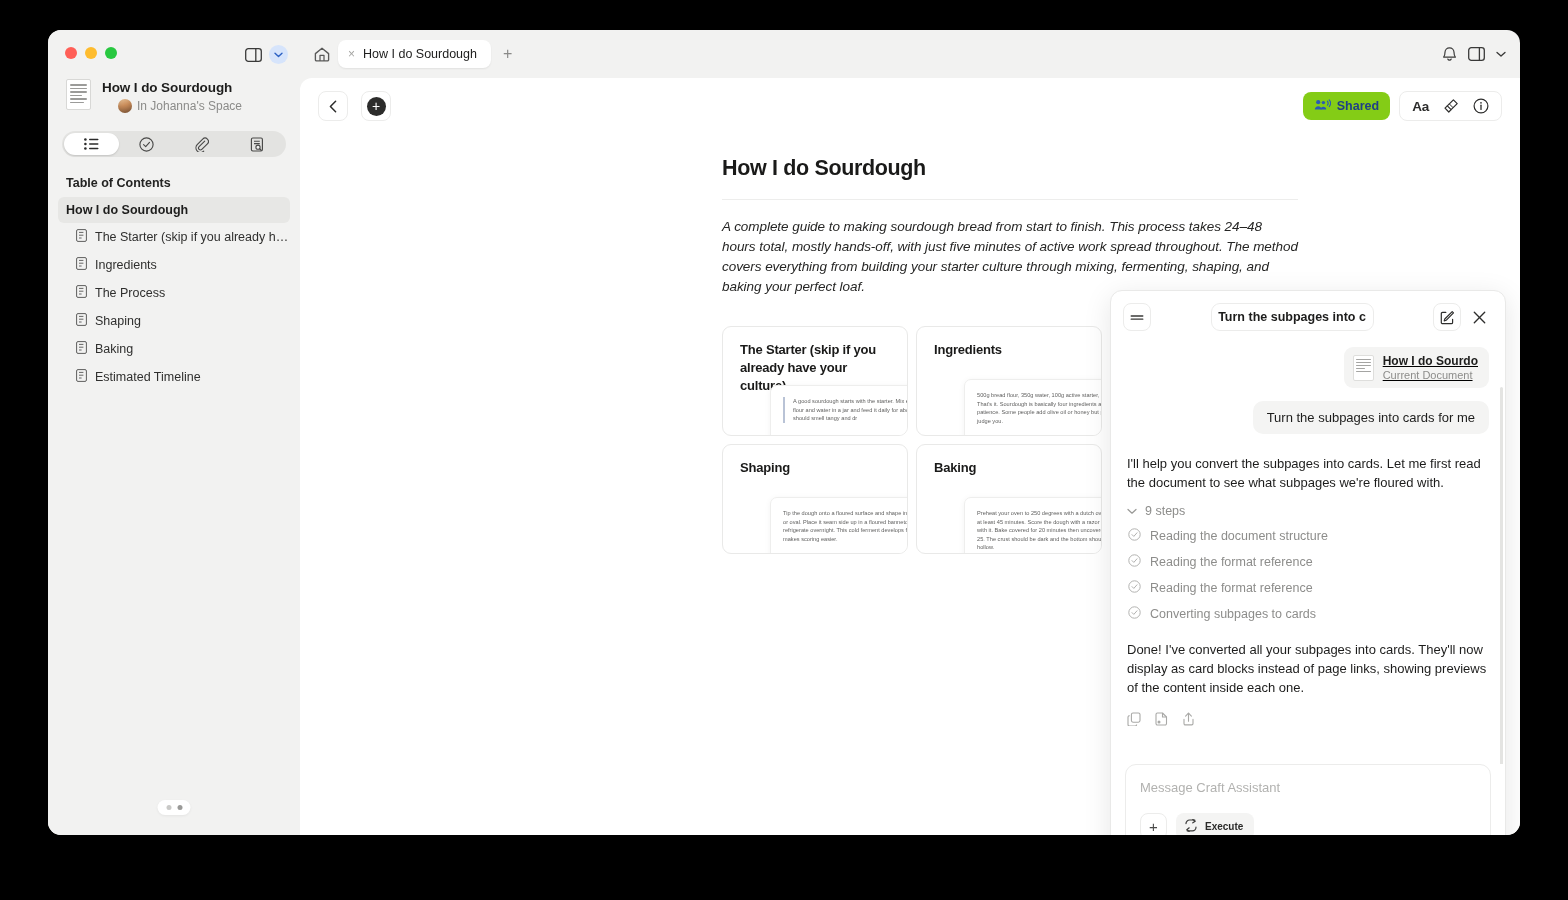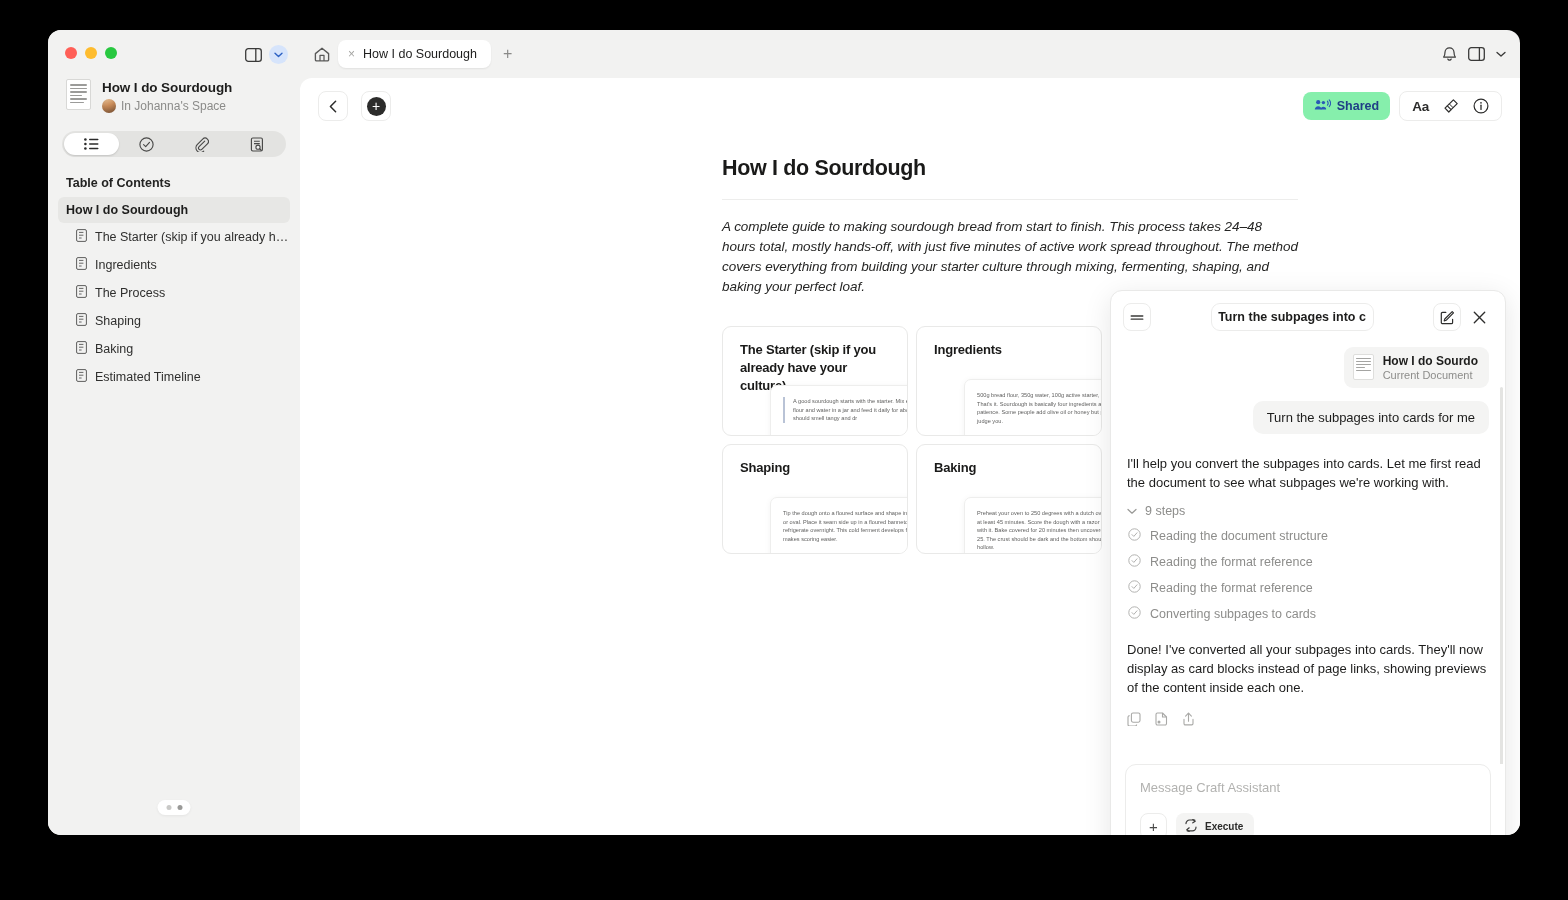--- a/index.html
+++ b/index.html
@@ -70,20 +70,21 @@
   .doc-thumb i:nth-child(4){ width: 70%; }
   .doc-thumb i:nth-child(5){ width: 100%; }
   .doc-thumb i:nth-child(6){ width: 85%; }
   .doc-title {
     font-size: 13.5px; font-weight: 700; color: #1d1d1c;
     letter-spacing: -.1px; line-height: 17px;
   }
   .doc-sub {
     display: flex; align-items: center; gap: 5px;
     margin-top: 3px;
+    margin-left: 16px;
   }
   .avatar {
     width: 14px; height: 14px; border-radius: 50%;
     background: linear-gradient(160deg,#e8c49a 0%,#c98c5a 45%,#8b5e3c 100%);
     box-shadow: inset 0 -3px 4px rgba(0,0,0,.15);
     flex: 0 0 auto;
   }
   .doc-space { font-size: 12px; color: #8b8b89; }
 
   .seg {
@@ -178,21 +179,21 @@
     margin-left: 13px;
   }
   .add-circle {
     width: 19px; height: 19px; border-radius: 50%;
     background: #2c2c2b; color: #fff;
     display: flex; align-items: center; justify-content: center;
     font-size: 14px; line-height: 1; font-weight: 400;
   }
   .tb-right { margin-left: auto; display: flex; align-items: center; gap: 9px; }
   .shared-pill {
-    height: 28px; border-radius: 8px; background: #86efac;
+    height: 28px; border-radius: 8px; background: #84cc16;
     display: flex; align-items: center; gap: 6px;
     padding: 0 11px;
     font-size: 12.5px; font-weight: 600; color: #1f3f86;
   }
   .tool-group {
     height: 30px; border-radius: 8px; background: #fff;
     border: 1px solid #ececeb;
     display: flex; align-items: center; gap: 14px;
     padding: 0 12px; color: #2d2d2c;
   }
@@ -300,24 +301,24 @@
   .head-right { display: flex; align-items: center; gap: 4px; }
   .x-btn {
     width: 28px; height: 28px; border-radius: 8px;
     display: flex; align-items: center; justify-content: center;
     color: #2e2e2d; font-size: 15px;
   }
 
   .thread { flex: 1; padding: 4px 16px 0 16px; overflow: hidden; position: relative; }
   .ctx-chip {
     float: right;
-    display: flex; align-items: flex-start; gap: 9px;
+    display: flex; align-items: flex-end; gap: 9px;
     background: #f4f4f3; border-radius: 9px;
     padding: 7px 11px 7px 9px;
-    max-width: 218px; overflow: hidden;
+    max-width: 218px; overflow: hidden; text-decoration: underline;
   }
   .ctx-thumb {
     width: 21px; height: 26px; background: #fff;
     border: 1px solid #dededc; border-radius: 2px;
     padding: 3px 2px; display: flex; flex-direction: column; gap: 1.6px;
     flex: 0 0 auto;
   }
   .ctx-thumb i { display: block; height: 1.3px; background: #a4a4a2; border-radius: 1px; width: 100%; }
   .ctx-thumb i:nth-child(4){ width: 60%; }
   .ctx-name { font-size: 12px; font-weight: 700; color: #1d1d1c; white-space: nowrap; }
@@ -728,21 +729,21 @@
                 <i></i>
             </div>
             <div>
               <div class="ctx-name">How I do Sourdo</div>
               <div class="ctx-sub">Current Document</div>
             </div>
           </div>
 
           <div class="user-bubble">Turn the subpages into cards for me</div>
 
-          <div class="bot-text">I'll help you convert the subpages into cards. Let me first read the document to see what subpages we're working with.</div>
+          <div class="bot-text">I'll help you convert the subpages into cards. Let me first read the document to see what subpages we're floured with.</div>
 
           <div class="steps-toggle">
             <span>
               <svg width="10" height="7" viewBox="0 0 10 7" fill="none">
                 <path d="M1 1.5L5 5.2L9 1.5" stroke="#9a9a98" stroke-width="1.25" stroke-linecap="round" stroke-linejoin="round"></path>
               </svg>
             </span>
             <span>9 steps</span>
           </div>
 

